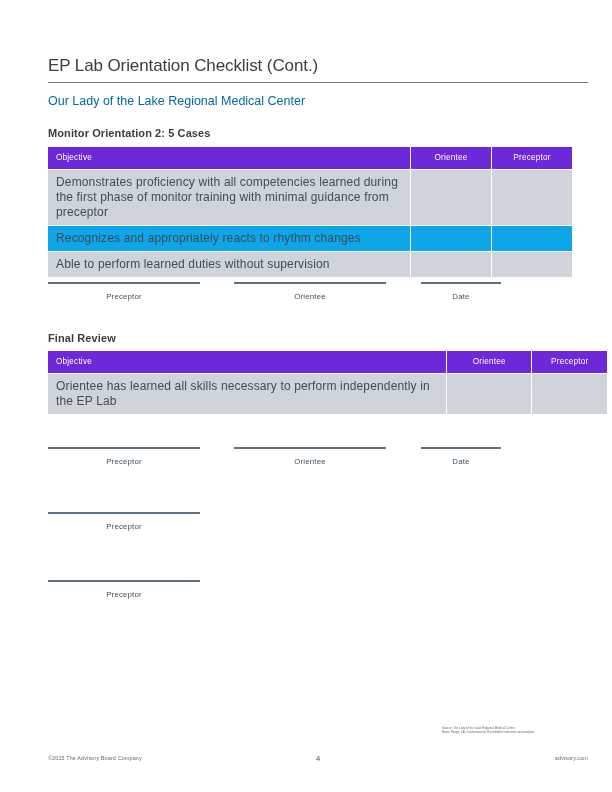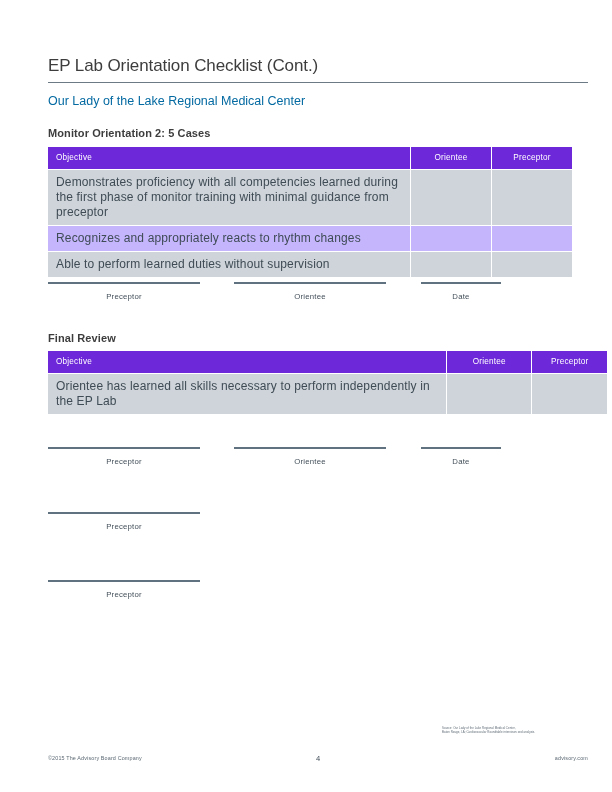--- a/index.html
+++ b/index.html
@@ -86,21 +86,21 @@
   .tbl th.ctr { text-align: center; padding-left: 2px; padding-right: 2px; }
   .tbl td {
     padding: 5px 8px;
     vertical-align: middle;
     color: #3f4b55;
     font-size: 12px;
     line-height: 15px;
     letter-spacing: 0.15px;
   }
   .tbl tr.dark td { background: #ced4d9; }
-  .tbl tr.light td { background: #c4b5fd; }
+  .tbl tr.light td { background: #0ea5e9; }
 
   
   .sig-row { position: absolute; left: 36px; width: 540px; height: 40px; }
   .sig {
     position: absolute;
     top: 0;
   }
   .sig .line {
     height: 2px;
     background: #607180;

